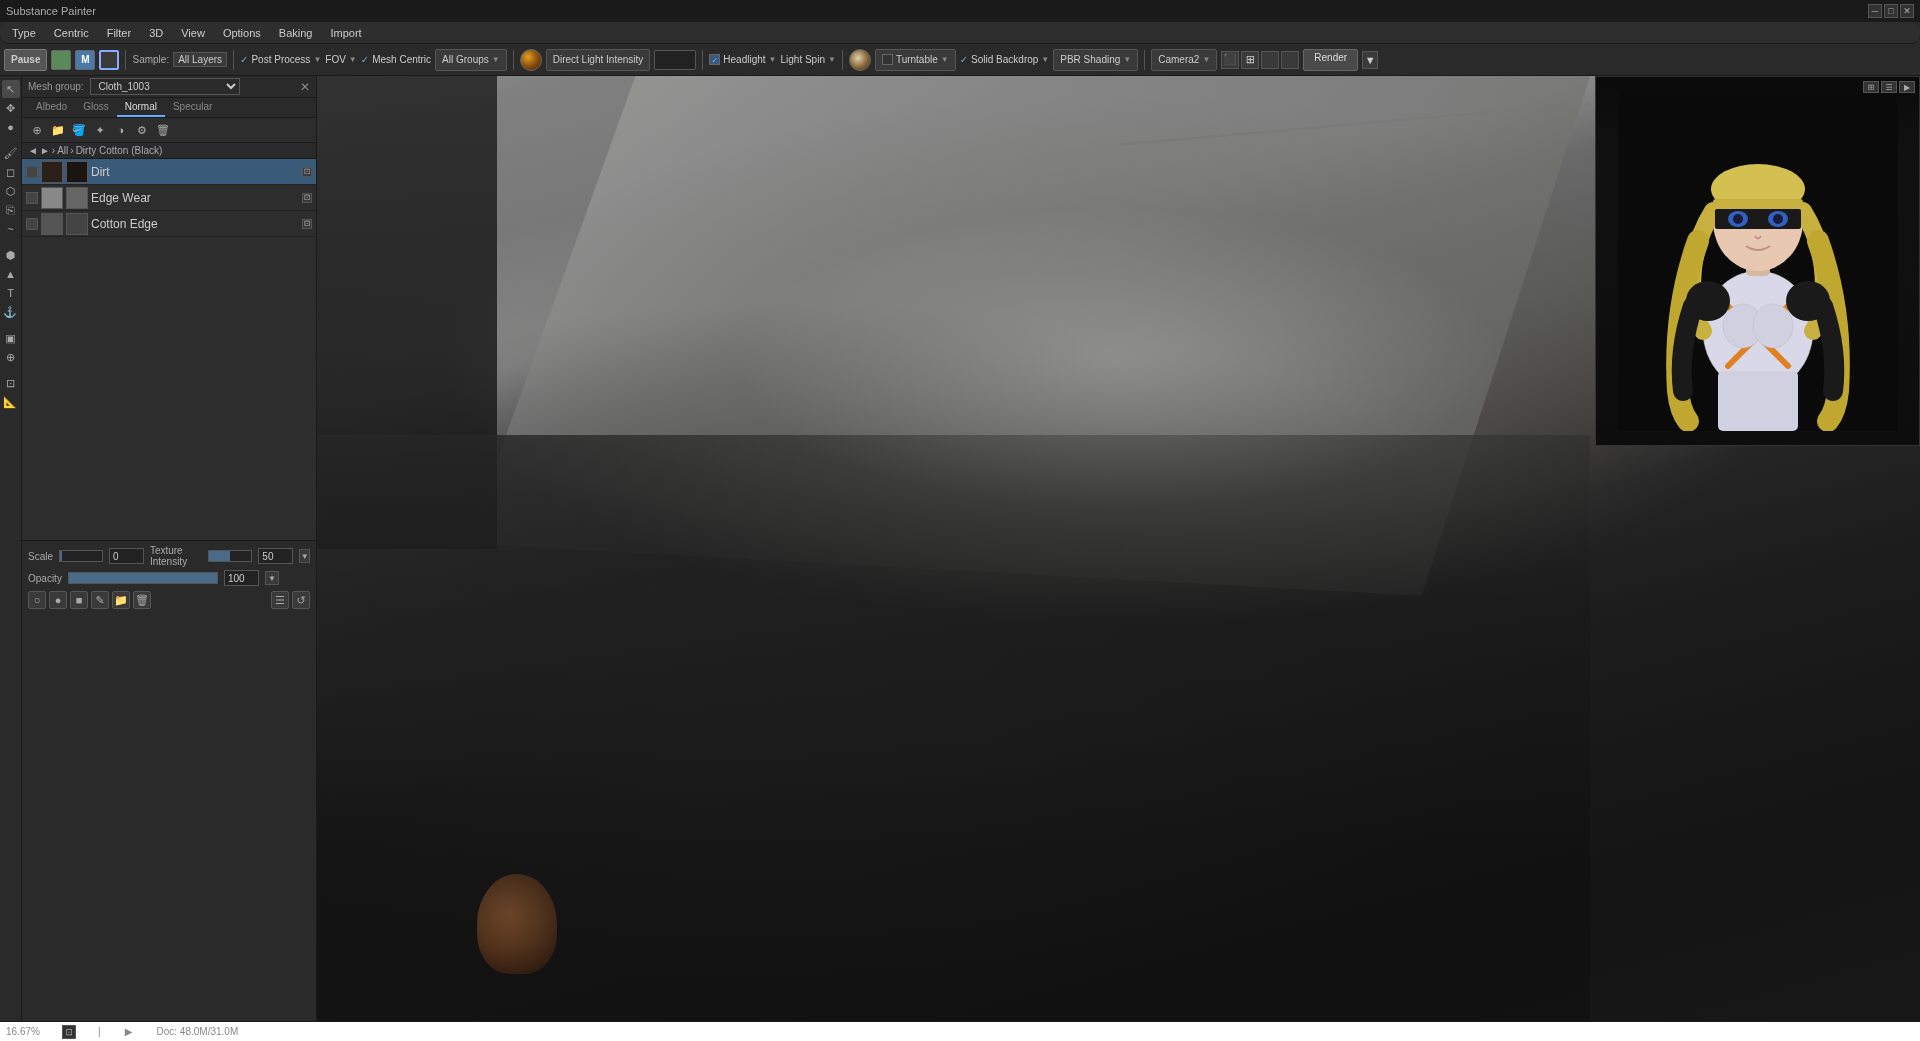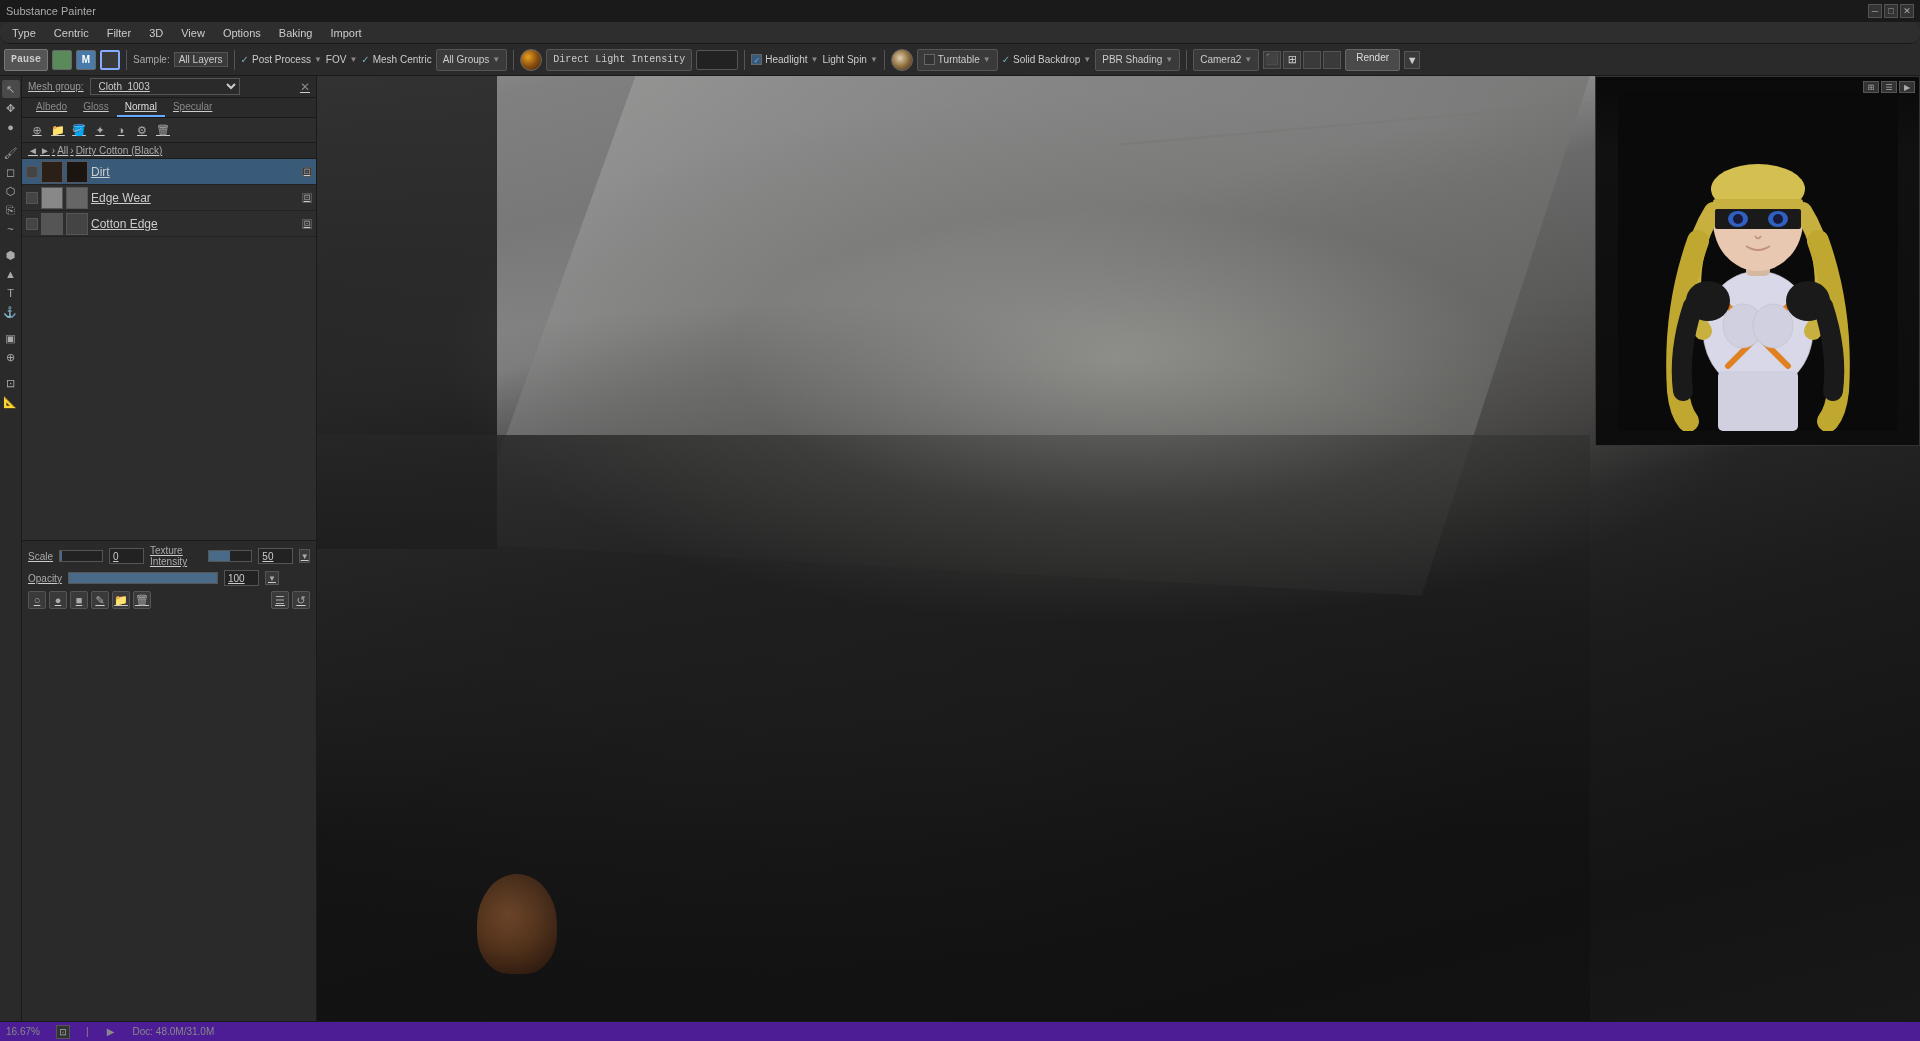--- a/index.html
+++ b/index.html
@@ -88,21 +88,20 @@
       padding: 2px 6px;
       background: #3a3a3a;
       border: 1px solid #555;
       color: #ccc;
       font-size: 10px;
       cursor: pointer;
       display: flex; align-items: center; gap: 3px;
       border-radius: 2px;
       height: 22px;
       white-space: nowrap;
-      font-family: Liberation Mono, monospace;
     }
     .toolbar-check {
       display: flex; align-items: center; gap: 3px;
       font-size: 10px; color: #ccc;
       cursor: pointer;
     }
     .check-mark { color: #7ab; font-size: 10px; }
     .toolbar-dropdown {
       padding: 2px 6px;
       background: #3a3a3a;
@@ -175,21 +174,20 @@
     .icon-separator { height: 6px; }
 
     
     .left-panel {
       width: 295px;
       background: #303030;
       display: flex;
       flex-direction: column;
       flex-shrink: 0;
       border-right: 1px solid #1a1a1a;
-      text-decoration: underline;
     }
     .panel-header {
       height: 22px;
       background: #2a2a2a;
       display: flex;
       align-items: center;
       justify-content: space-between;
       padding: 0 6px;
       border-bottom: 1px solid #1a1a1a;
       flex-shrink: 0;
@@ -404,25 +402,25 @@
       border: 1px solid #555;
       cursor: pointer;
       display: flex; align-items: center; justify-content: center;
       font-size: 8px;
       color: #aaa;
     }
 
     
     .status-bar {
       height: 20px;
-      background: #4c1d95;
+      background: #ffffff;
       display: flex;
       align-items: center;
       padding: 0 6px;
-      gap: 16px;
+      gap: 22px;
       border-top: 1px solid #1a1a1a;
       flex-shrink: 0;
     }
     .status-text { font-size: 10px; color: #888; }
     .status-play {
       width: 12px; height: 12px;
       border: none;
       background: none;
       cursor: pointer;
       color: #888;

